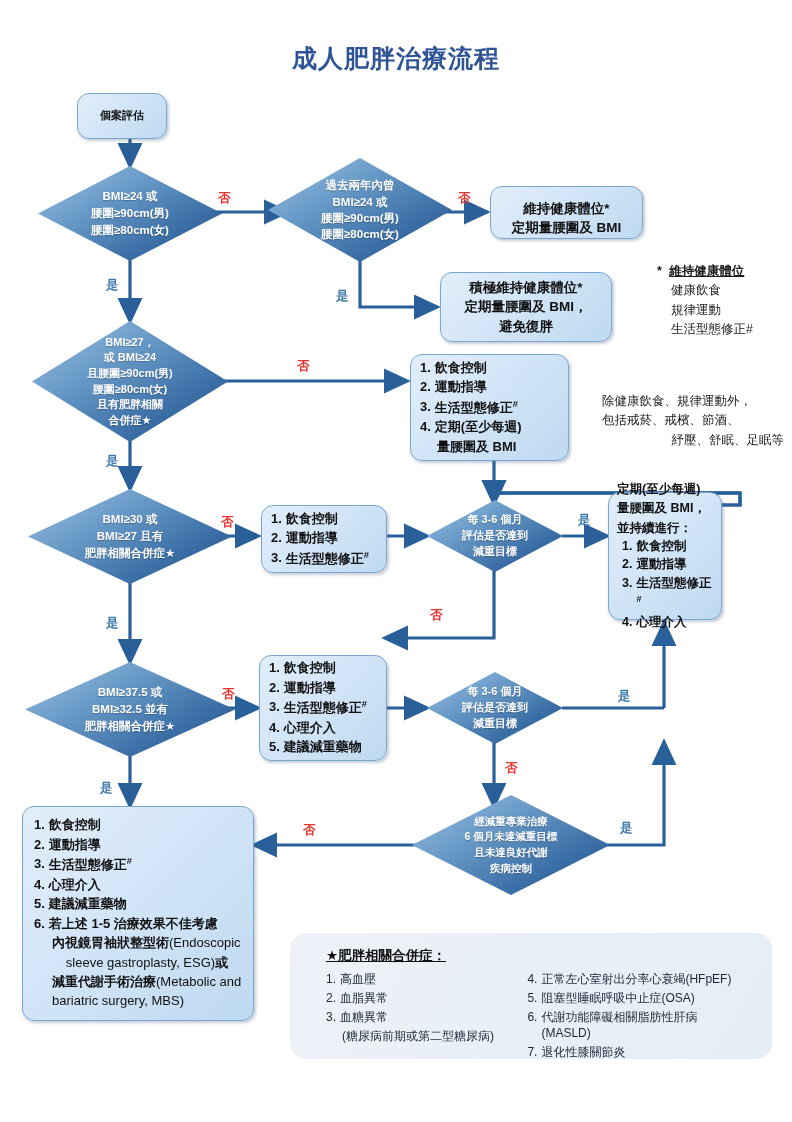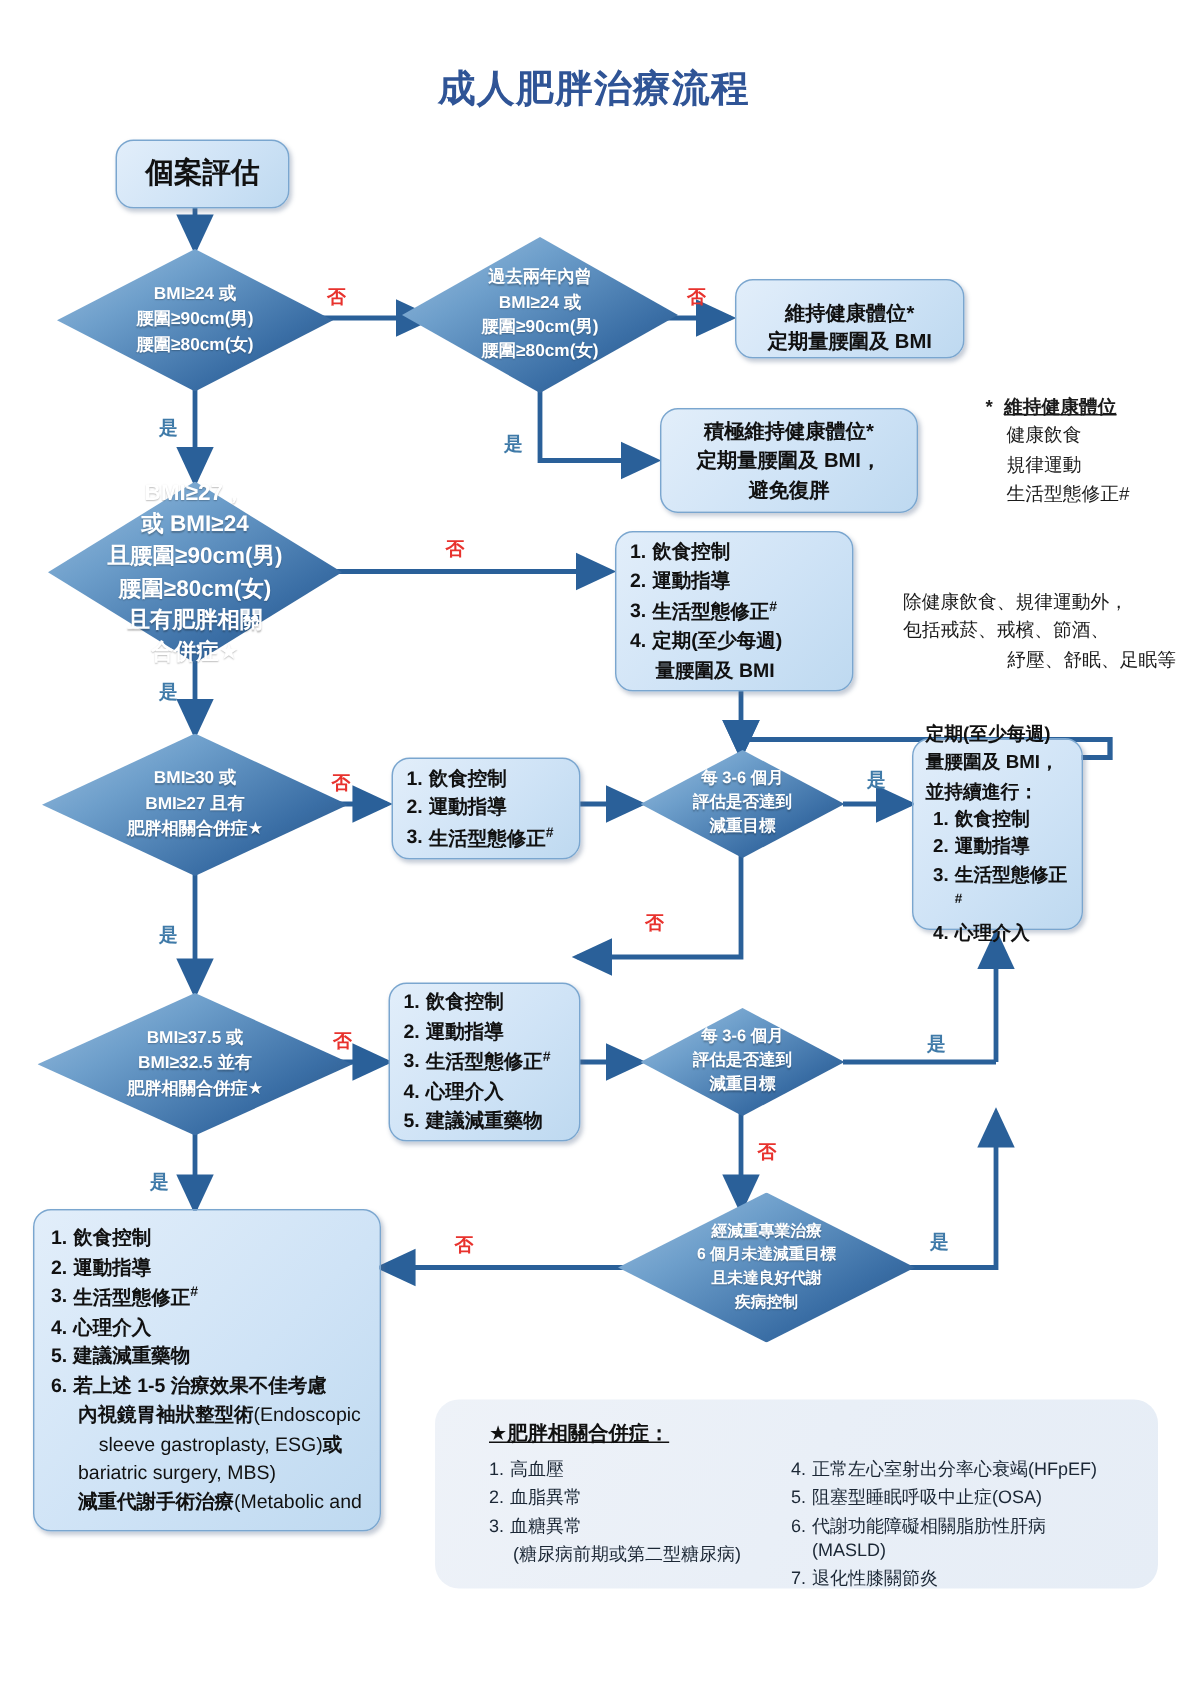--- a/index.html
+++ b/index.html
@@ -143,21 +143,21 @@
 
       <path d="M566,845 L664,845 L664,770"></path>
     </g>
 
     <g stroke="#2a6099" stroke-width="3.2" fill="none" marker-end="url(#ah)">
       <path d="M740,493 L494,493 L494,503"></path>
       <path d="M664,770 L664,742"></path>
     </g>
   </svg>
 
-  <div class="pbox center" style="left:77px;top:93px;width:116px;height:46px;font-size:19px;">
+  <div class="pbox center" style="left:77px;top:93px;width:90px;height:46px;font-size:11px;">
     <span class="ln">個案評估</span>
   </div>
 
   <div class="dia" style="left:38px;top:166px;width:184px;height:95px;">
     <div class="shape"></div>
     <div class="txt" style="font-size:11.5px;">
       <span>BMI≥24 或</span>
       <span>腰圍≥90cm(男)</span>
       <span>腰圍≥80cm(女)</span>
     </div>
@@ -179,21 +179,21 @@
   </div>
 
   <div class="pbox center" style="left:440px;top:272px;width:172px;height:70px;font-size:13.5px;">
     <span class="ln">積極維持健康體位*</span>
     <span class="ln">定期量腰圍及 BMI，</span>
     <span class="ln">避免復胖</span>
   </div>
 
   <div class="dia" style="left:32px;top:321px;width:196px;height:121px;">
     <div class="shape"></div>
-    <div class="txt" style="font-size:15px;line-height:1.42;">
+    <div class="txt" style="font-size:11px;line-height:1.42;">
       <span>BMI≥27，</span>
       <span>或 BMI≥24</span>
       <span>且腰圍≥90cm(男)</span>
       <span>腰圍≥80cm(女)</span>
       <span>且有肥胖相關</span>
       <span>合併症★</span>
     </div>
   </div>
 
   <div class="pbox" style="left:410px;top:354px;width:159px;height:107px;font-size:13px;padding:7px 9px;">
@@ -358,24 +358,24 @@
         <span class="onum">6.</span>
         <span class="otxt">若上述 1-5 治療效果不佳考慮</span>
       </div>
       <div class="oitem" style="padding-left:18px;">
         <span class="otxt"><span>內視鏡胃袖狀整型術</span><span class="nrm">(Endoscopic</span></span>
       </div>
       <div class="oitem" style="padding-left:18px;text-align:center;">
         <span class="otxt"><span class="nrm">sleeve gastroplasty, ESG)</span><span>或</span></span>
       </div>
       <div class="oitem" style="padding-left:18px;">
+        <span class="otxt"><span>減重代謝手術治療</span><span class="nrm">(Metabolic and</span></span>
+      </div>
+      <div class="oitem" style="padding-left:18px;">
         <span class="otxt nrm">bariatric surgery, MBS)</span>
-      </div>
-      <div class="oitem" style="padding-left:18px;">
-        <span class="otxt"><span>減重代謝手術治療</span><span class="nrm">(Metabolic and</span></span>
       </div>
     </div>
   </div>
 
   <div class="elab no" style="left:218px;top:190px;">否</div>
   <div class="elab yes" style="left:106px;top:277px;">是</div>
   <div class="elab no" style="left:458px;top:190px;">否</div>
   <div class="elab yes" style="left:336px;top:288px;">是</div>
   <div class="elab no" style="left:297px;top:358px;">否</div>
   <div class="elab yes" style="left:106px;top:453px;">是</div>

